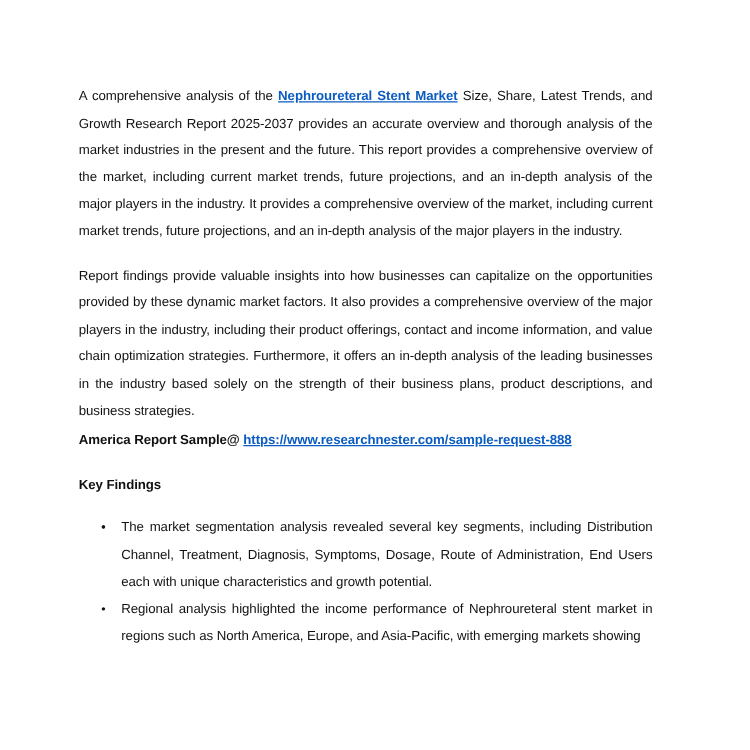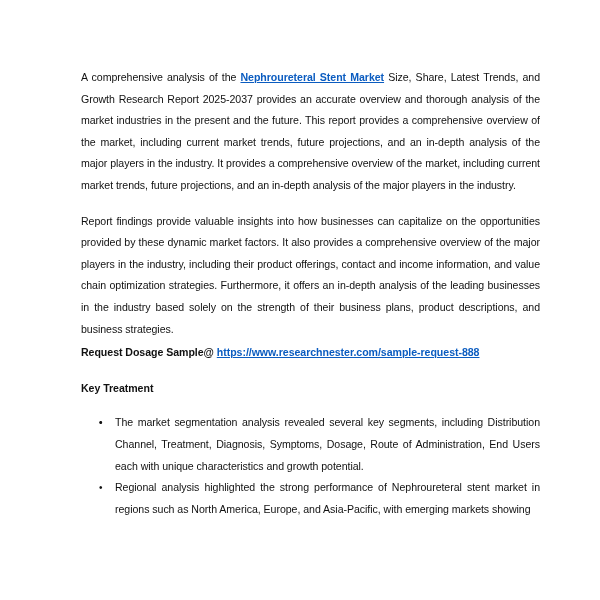--- a/index.html
+++ b/index.html
@@ -10,21 +10,21 @@
     body {
       width: 600px;
       height: 600px;
       overflow: hidden;
       position: relative;
       font-family: "Liberation Sans", "DejaVu Sans", sans-serif;
       color: #111111;
     }
     .page {
       position: absolute;
-      left: 81px;
+      left: 63px;
       top: 67px;
       width: 459px;
       font-size: 10.6px;
       line-height: 21.6px;
       letter-spacing: -0.05px;
     }
     p {
       margin: 0;
       text-align: justify;
       text-align-last: left;
@@ -57,22 +57,22 @@
     }
   </style>
 </head>
 <body>
 
 <div class="page">
   <p class="para1"><span>A comprehensive analysis of the </span><a class="link">Nephroureteral Stent Market</a><span> Size, Share, Latest Trends, and Growth Research Report 2025-2037 provides an accurate overview and thorough analysis of the market industries in the present and the future. This report provides a comprehensive overview of the market, including current market trends, future projections, and an in-depth analysis of the major players in the industry. It provides a comprehensive overview of the market, including current market trends, future projections, and an in-depth analysis of the major players in the industry.</span></p>
 
   <p class="para2">Report findings provide valuable insights into how businesses can capitalize on the opportunities provided by these dynamic market factors. It also provides a comprehensive overview of the major players in the industry, including their product offerings, contact and income information, and value chain optimization strategies. Furthermore, it offers an in-depth analysis of the leading businesses in the industry based solely on the strength of their business plans, product descriptions, and business strategies.</p>
 
-  <p class="request"><span>Request Dosage Sample@ </span><a class="link">https://www.researchnester.com/sample-request-888</a></p>
+  <p class="request"><span>America Report Sample@ </span><a class="link">https://www.researchnester.com/sample-request-888</a></p>
 
-  <p class="key">Key Treatment</p>
+  <p class="key">Key Findings</p>
 
   <ul class="findings">
     <li><span class="bullet">•</span></li>
     <li><span class="bullet">•</span><span>The market segmentation analysis revealed several key segments, including Distribution Channel, Treatment, Diagnosis, Symptoms, Dosage, Route of Administration, End Users each with unique characteristics and growth potential.</span></li>
-    <li><span class="bullet">•</span><span>Regional analysis highlighted the strong performance of Nephroureteral stent market in regions such as North America, Europe, and Asia-Pacific, with emerging markets showing</span></li>
+    <li><span class="bullet">•</span><span>Regional analysis highlighted the income performance of Nephroureteral stent market in regions such as North America, Europe, and Asia-Pacific, with emerging markets showing</span></li>
   </ul>
 </div>
 
 </body></html>

